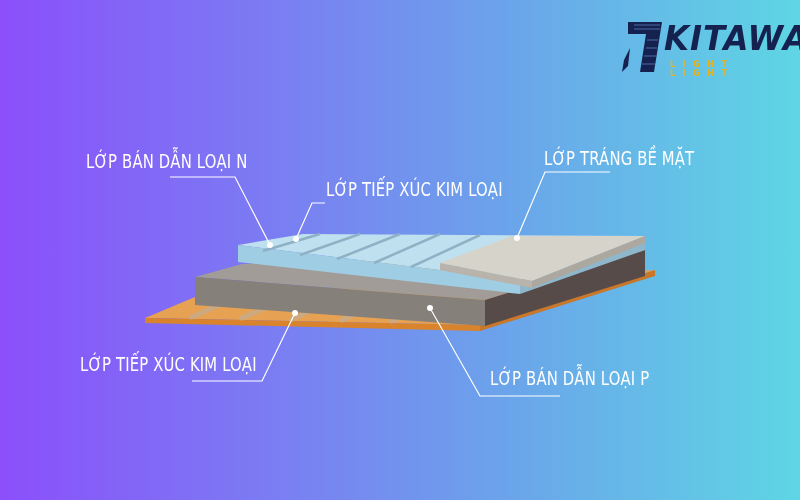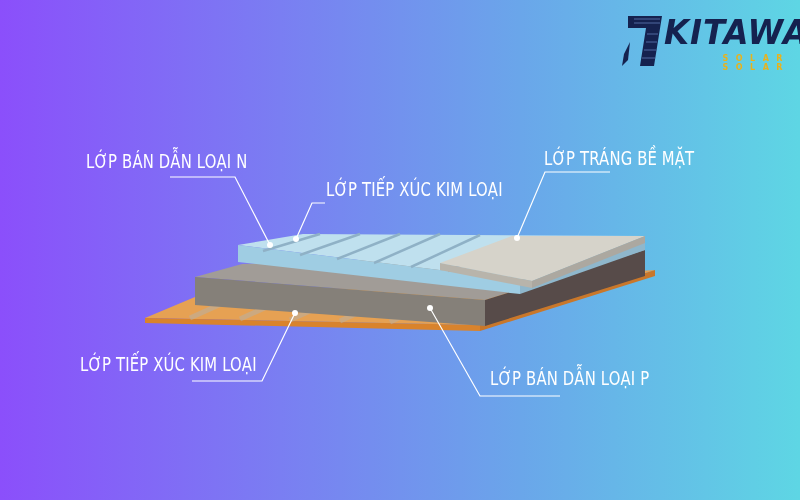--- a/index.html
+++ b/index.html
@@ -10,21 +10,21 @@
     font-family: "Liberation Sans", "DejaVu Sans", sans-serif;
     overflow: hidden;
   }
   .diagram { position: absolute; left: 0; top: 0; }
   .label {
     position: absolute; color: #ffffff; font-size: 19px; font-weight: 400;
     letter-spacing: 0.2px; white-space: nowrap;
     transform: scaleX(0.78); transform-origin: left center;
     font-family: "DejaVu Sans", sans-serif;
   }
-  .logo { position: absolute; left: 620px; top: 10px; width: 170px; height: 60px; text-align: right; }
+  .logo { position: absolute; left: 620px; top: 16px; width: 170px; height: 60px; }
   .logo-text {
     position: absolute; left: 44px; top: 2px; color: #15224f;
     font-family: "DejaVu Sans", sans-serif; font-weight: 700; font-style: italic;
     font-size: 34px; letter-spacing: 1px; transform: scaleX(0.95); transform-origin: left;
   }
   .logo-sub {
     position: absolute; left: 50px; top: 44px; color: #e8b21c;
     font-family: "DejaVu Sans", sans-serif; font-size: 8px; letter-spacing: 7.5px; font-weight: 700;
   }
 </style>
@@ -103,15 +103,15 @@
         <line x1="14" y1="5" x2="40" y2="5"></line>
           <line x1="14" y1="9" x2="40" y2="9"></line>
         <line x1="27" y1="20" x2="38" y2="20"></line>
           <line x1="26" y1="28" x2="37" y2="28"></line>
         <line x1="24" y1="36" x2="36" y2="36"></line>
           <line x1="22" y1="44" x2="35" y2="44"></line>
       </g>
       <polygon points="4,40 10,28 8,46 2,52" fill="#15224f"></polygon>
     </svg>
     <div class="logo-text">KITAWA</div>
-    <div class="logo-sub">SOLAR SOLAR</div>
+    <div class="logo-sub">LIGHT LIGHT</div>
   </div>
 </div>
 
 </body></html>

